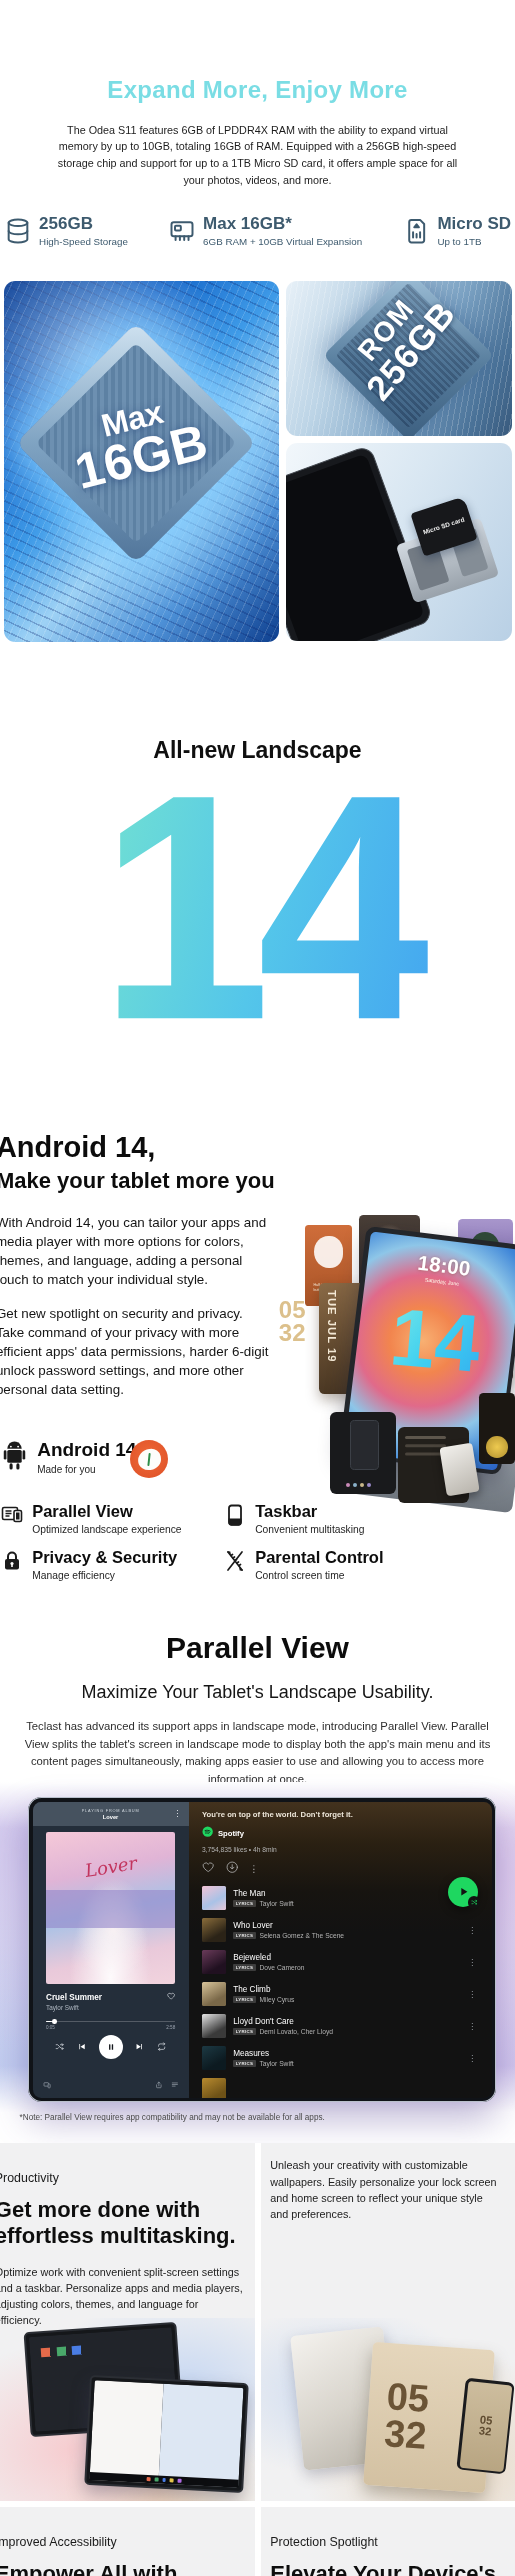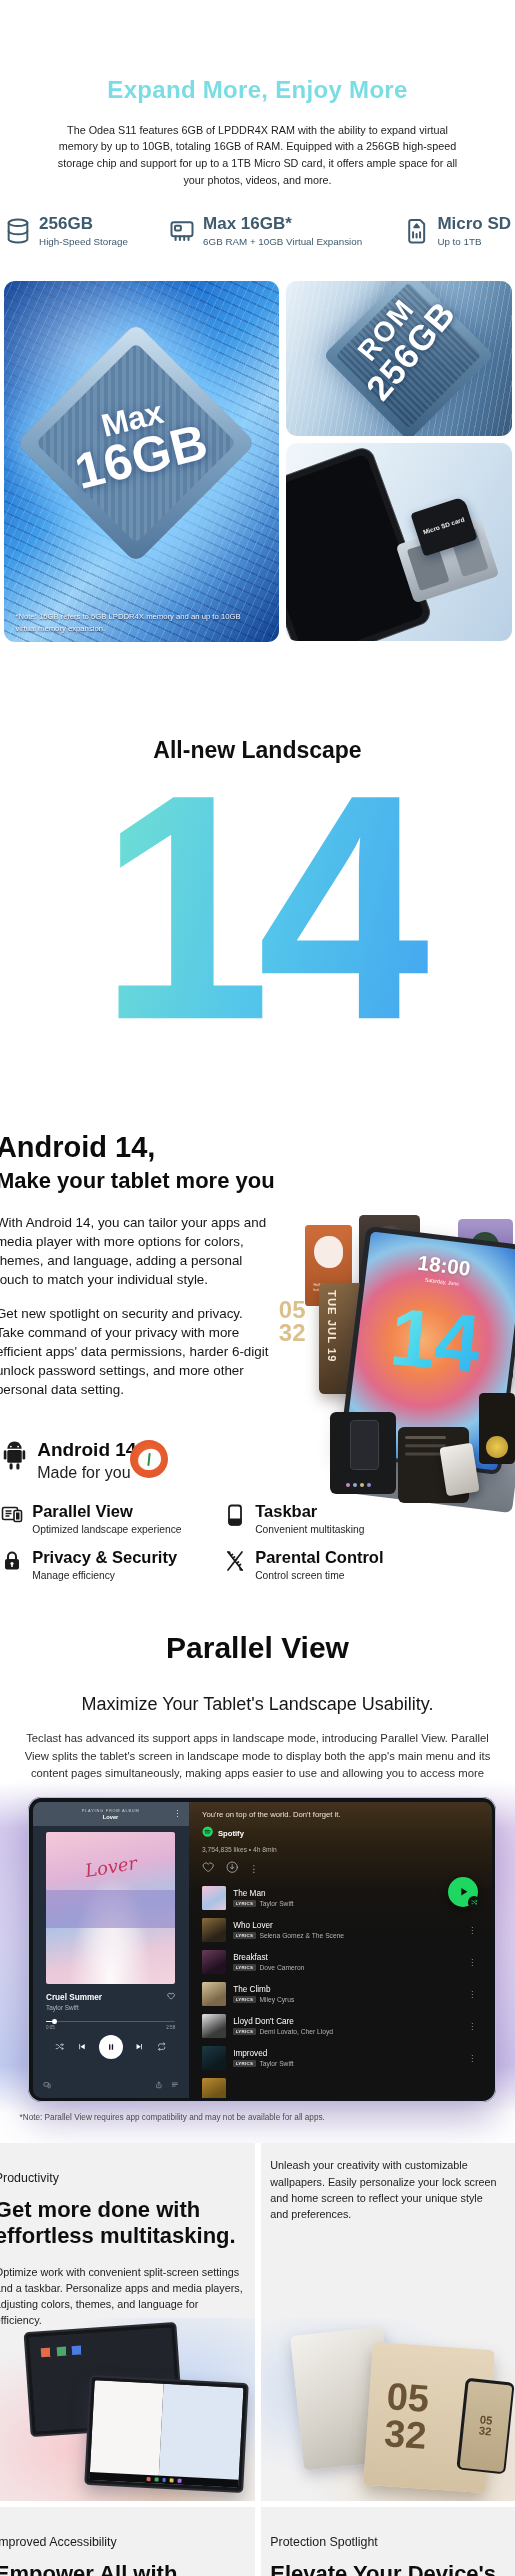--- a/index.html
+++ b/index.html
@@ -138,31 +138,31 @@
   .cg-card9{left:193px;top:171px;width:36px;height:71px;border-radius:4.6px;z-index:5;background:#1b1712;}
   .cg-card9::after{content:"";position:absolute;left:7.2px;bottom:6.2px;width:21.6px;height:21.6px;border-radius:50%;
     background:radial-gradient(circle,#eeca50,#b08f2e);}
   
   .a-feats{position:absolute;left:0;top:307px;width:515px;}
   .af{position:absolute;display:flex;align-items:flex-start;gap:8.2px;}
   .af-icon{flex:none;}
   .af-title{font-size:16.5px;font-weight:800;color:#0d0d0d;line-height:1.05;}
   .af-sub{font-size:10.3px;color:#1f1f1f;margin-top:3.6px;}
   .af-android .af-title{font-size:19px;}
-  .af-android .af-sub{font-size:16px;}
+  .af-android .af-sub{font-size:10px;}
   .badge14{position:absolute;left:130px;top:0;width:38px;height:38px;border-radius:50%;
     background:radial-gradient(circle at 50% 45%,#f06a38,#dd4f26);}
   .badge14::before{content:"";position:absolute;left:7.7px;top:9.3px;width:23px;height:20.6px;border-radius:56% 44% 52% 48%;
     background:#fdfdfb;transform:rotate(-8deg);}
   .badge14::after{content:"";position:absolute;left:18px;top:13.4px;width:1.5px;height:13.4px;border-radius:1px;background:#2f8f4a;
     transform:rotate(6deg);}
   
   .sec-pv{height:531px;text-align:center;}
   .pv-title{padding-top:18.5px;font-size:30px;font-weight:800;color:#0c0c0c;}
-  .pv-sub{margin-top:29px;font-size:18px;color:#161616;}
+  .pv-sub{margin-top:17px;font-size:18px;color:#161616;}
   .pv-desc{width:470px;margin:15.5px auto 0;font-size:11.3px;line-height:1.55;color:#2e2e2e;}
   .pv-band{position:absolute;left:0;top:170px;width:515px;height:330px;
     background:
       linear-gradient(180deg,#fff 0%,rgba(255,255,255,0) 14%,rgba(255,255,255,0) 86%,#fff 100%),
       radial-gradient(ellipse at 10% 18%, #cfc5ec 0%, transparent 55%),
       radial-gradient(ellipse at 92% 26%, #dcc8ec 0%, transparent 55%),
       radial-gradient(ellipse at 12% 88%, #b9c7ee 0%, transparent 55%),
       radial-gradient(ellipse at 88% 88%, #cabdea 0%, transparent 50%),
       linear-gradient(#f4f2fa,#efeaf6);}
   .pv-tablet{position:absolute;left:28px;top:185px;width:459px;height:296px;border-radius:13.4px;
@@ -190,21 +190,21 @@
   .sp-bar::before{content:"";position:absolute;left:0;top:0;height:1.5px;width:5%;background:#fff;border-radius:1px;}
   .sp-bar::after{content:"";position:absolute;left:5%;top:-1.5px;width:4.6px;height:4.6px;border-radius:50%;background:#fff;}
   .sp-times{display:flex;justify-content:space-between;font-size:4.6px;color:#9aa2ae;margin-top:3.1px;}
   .sp-ctrls{display:flex;align-items:center;justify-content:center;gap:12.4px;margin-top:5.2px;}
   .sp-pause{width:24px;height:24px;border-radius:50%;background:#fff;display:flex;align-items:center;justify-content:center;}
   .sp-foot{margin:auto 10.3px 6.2px;display:flex;align-items:center;}
   .sp-foot .right{margin-left:auto;display:flex;gap:8.2px;}
   .sp-right{flex:1;position:relative;color:#fff;overflow:hidden;
     background:linear-gradient(180deg,#43321e 0%,#2a2012 14%,#171410 30%,#121212 44%);
     padding:8.2px 12.4px 0 13.4px;}
-  .spr-banner{font-size:7.7px;color:#ece5d8;}
+  .spr-banner{font-size:7.7px;color:#ece5d8;font-weight:bold;}
   .spr-app{display:flex;align-items:center;gap:4.6px;margin-top:7.7px;}
   .spr-app-name{font-size:7.7px;font-weight:700;}
   .spr-stats{font-size:6.7px;color:#b3b3b3;margin-top:6.7px;}
   .spr-actions{display:flex;align-items:center;gap:11.3px;margin-top:7.7px;color:#b3b3b3;}
   .spr-fab{position:absolute;right:13.4px;top:75px;width:30px;height:30px;border-radius:50%;background:#1ed760;
     display:flex;align-items:center;justify-content:center;box-shadow:0 3.1px 9.3px rgba(0,0,0,.45);}
   .spr-fab-shuffle{position:absolute;right:-2.1px;bottom:-2.1px;width:12.4px;height:12.4px;border-radius:50%;background:#121212;
     display:flex;align-items:center;justify-content:center;}
   .tracks{margin-top:6.2px;}
   .trk{display:flex;align-items:center;gap:7.2px;height:32px;}
@@ -317,21 +317,20 @@
     </div>
   </div>
 
   <div class="sec sec-gallery">
     <div class="gcard g-left">
       <div class="chipL"></div>
       <div class="chipL-text">
         <div class="chipL-l1">Max</div>
         <div class="chipL-l2">16GB</div>
       </div>
-      <div class="g-note">*Note: 16GB refers to 6GB LPDDR4X memory and an up to 10GB virtual memory expansion.</div>
     </div>
     <div class="gcard g-rt">
       <div class="chipR"></div>
       <div class="chipR-text">
         <div class="chipR-l1">ROM</div>
         <div class="chipR-l2">256GB</div>
       </div>
     </div>
     <div class="gcard g-rb">
       <div class="tabcorner"></div>
@@ -641,21 +640,21 @@
                 <div class="trk-meta">
                     <span class="trk-badge">LYRICS</span>
                     <span class="trk-artist">Selena Gomez &amp; The Scene</span>
                   </div>
               </div>
               <div class="trk-kebab">⋮</div>
             </div>
             <div class="trk">
               <div class="trk-thumb th3"></div>
               <div>
-                <div class="trk-title">Breakfast</div>
+                <div class="trk-title">Bejeweled</div>
                 <div class="trk-meta">
                     <span class="trk-badge">LYRICS</span>
                     <span class="trk-artist">Dove Cameron</span>
                   </div>
               </div>
               <div class="trk-kebab">⋮</div>
             </div>
             <div class="trk">
               <div class="trk-thumb th4"></div>
               <div>
@@ -674,21 +673,21 @@
                 <div class="trk-meta">
                     <span class="trk-badge">LYRICS</span>
                     <span class="trk-artist">Demi Lovato, Cher Lloyd</span>
                   </div>
               </div>
               <div class="trk-kebab">⋮</div>
             </div>
             <div class="trk">
               <div class="trk-thumb th6"></div>
               <div>
-                <div class="trk-title">Improved</div>
+                <div class="trk-title">Measures</div>
                 <div class="trk-meta">
                     <span class="trk-badge">LYRICS</span>
                     <span class="trk-artist">Taylor Swift</span>
                   </div>
               </div>
               <div class="trk-kebab">⋮</div>
             </div>
             <div class="trk">
               <div class="trk-thumb th7"></div>
             </div>

